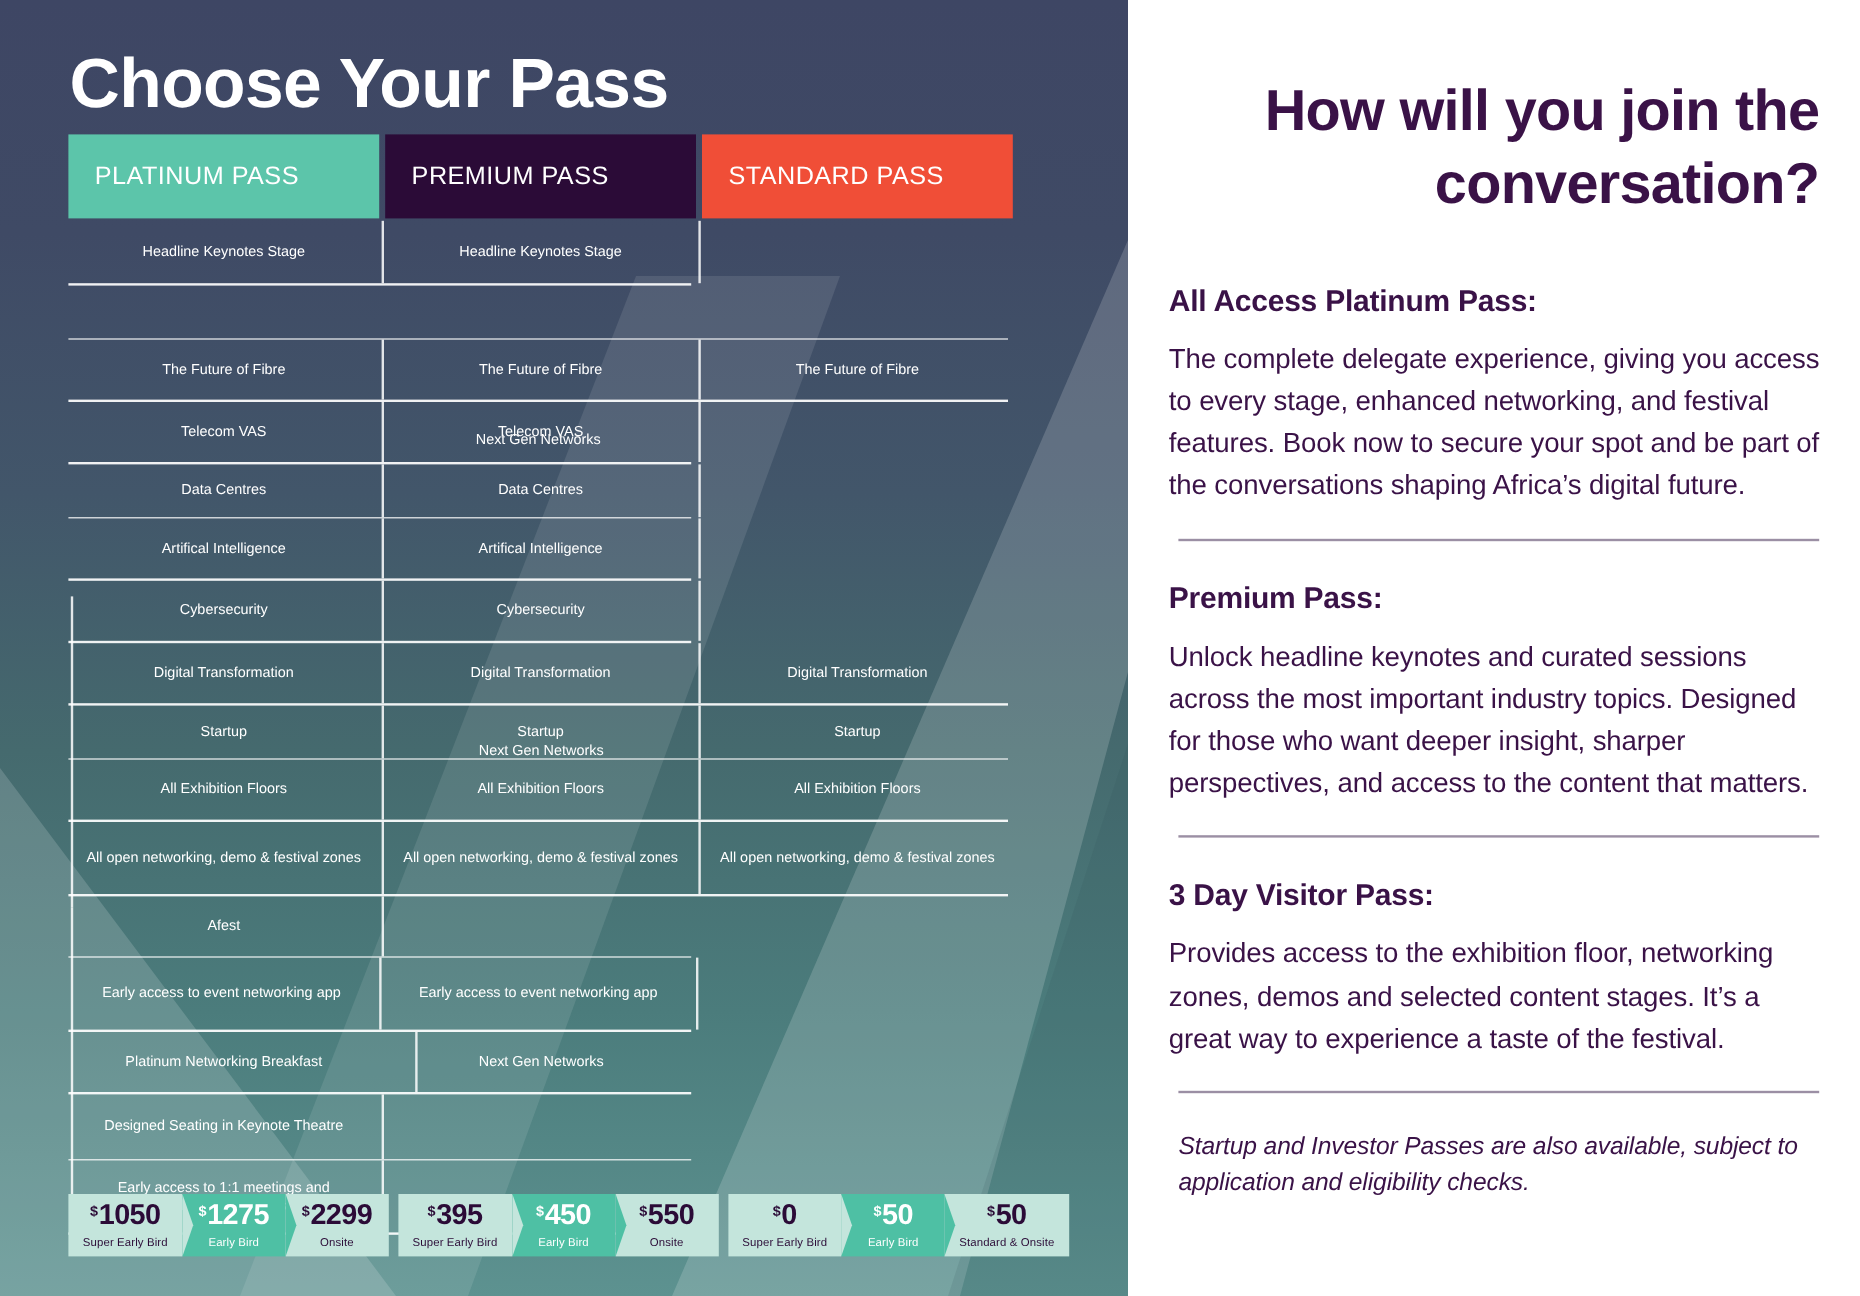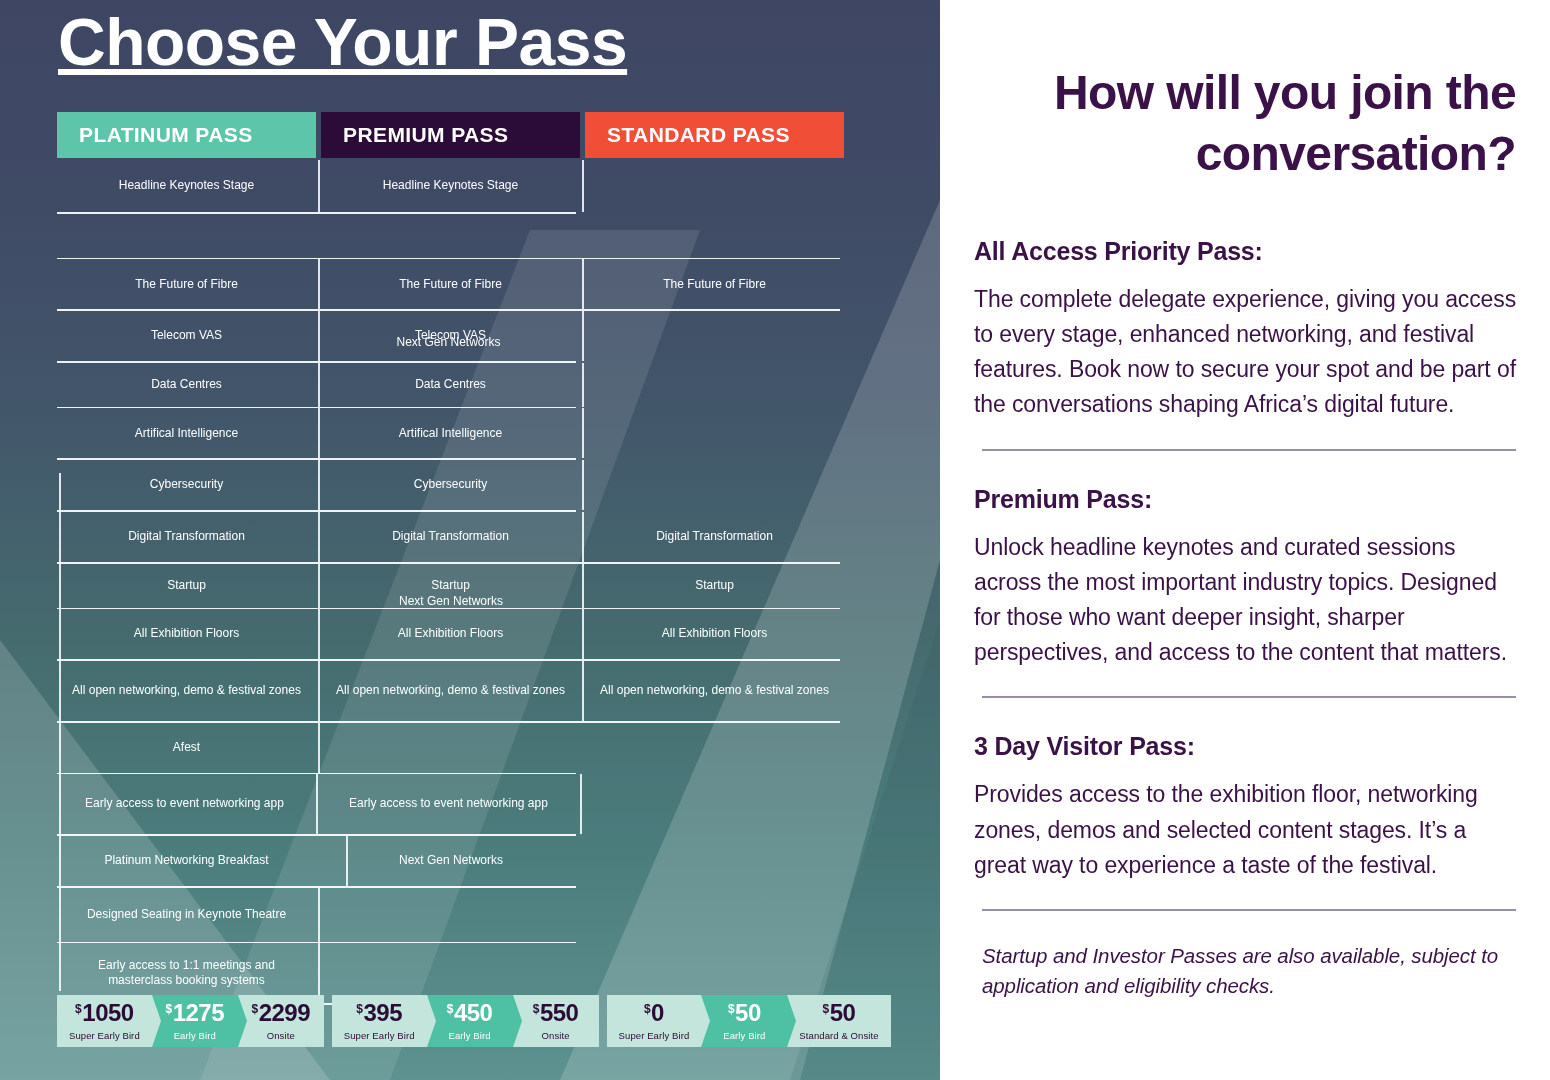--- a/index.html
+++ b/index.html
@@ -18,36 +18,36 @@
     overflow:hidden;
     background:linear-gradient(180deg,#3e4664 0%,#3f4a65 18%,#42566a 38%,#456a6e 58%,#4b7c7c 78%,#5d9290 100%);
     flex:0 0 940px;
   }
   .bg-shapes { position:absolute; inset:0; overflow:hidden; }
   .bg-shapes svg { position:absolute; inset:0; width:940px; height:1080px; display:block; }
 
   .left-content { position:relative; z-index:3; padding:0; height:100%; }
 
   .title {
-    position:absolute; left:58px; top:8px;
-    font-size:66px; font-weight:700; color:#ffffff;
-    letter-spacing:-0.5px; line-height:1.05;text-decoration:underline;
+    position:absolute; left:58px; top:40px;
+    font-size:58px; font-weight:700; color:#ffffff;
+    letter-spacing:-0.5px; line-height:1.05;
   }
 
   
   .pass-table {
     position:absolute; left:57px; top:112px;
     width:783px;
   }
   .thead { display:flex; gap:5px; }
   .th {
-    flex:0 0 259px; height:46px;
+    flex:0 0 259px; height:70px;
     display:flex; align-items:center;
     padding-left:22px;
-    font-size:21px; letter-spacing:0.4px; color:#ffffff;font-weight:bold;
+    font-size:21px; letter-spacing:0.4px; color:#ffffff;
   }
   .th.platinum { background:#5cc5aa; }
   .th.premium  { background:#2b0b37; }
   .th.standard { background:#f04e37; }
 
   .grid { margin-top:2px; }
   .row { display:flex; position:relative; }
   .row .cell {
     flex:0 0 259px;
     display:flex; align-items:center; justify-content:center;
@@ -308,21 +308,21 @@
           </div>
         </div>
 
     </div>
   </div>
 
   <div class="right-panel">
     <div class="rp-title">How will you join the conversation?</div>
     <div id="sections">
         <div class="section first">
-          <div class="sec-head">All Access Priority Pass:</div>
+          <div class="sec-head">All Access Platinum Pass:</div>
           <div class="sec-body">The complete delegate experience, giving you access to every stage, enhanced networking, and festival features. Book now to secure your spot and be part of the conversations shaping Africa’s digital future.</div>
           <div class="divider"></div>
         </div>
         <div class="section">
           <div class="sec-head">Premium Pass:</div>
           <div class="sec-body">Unlock headline keynotes and curated sessions across the most important industry topics. Designed for those who want deeper insight, sharper perspectives, and access to the content that matters.</div>
           <div class="divider"></div>
         </div>
         <div class="section">
           <div class="sec-head">3 Day Visitor Pass:</div>

